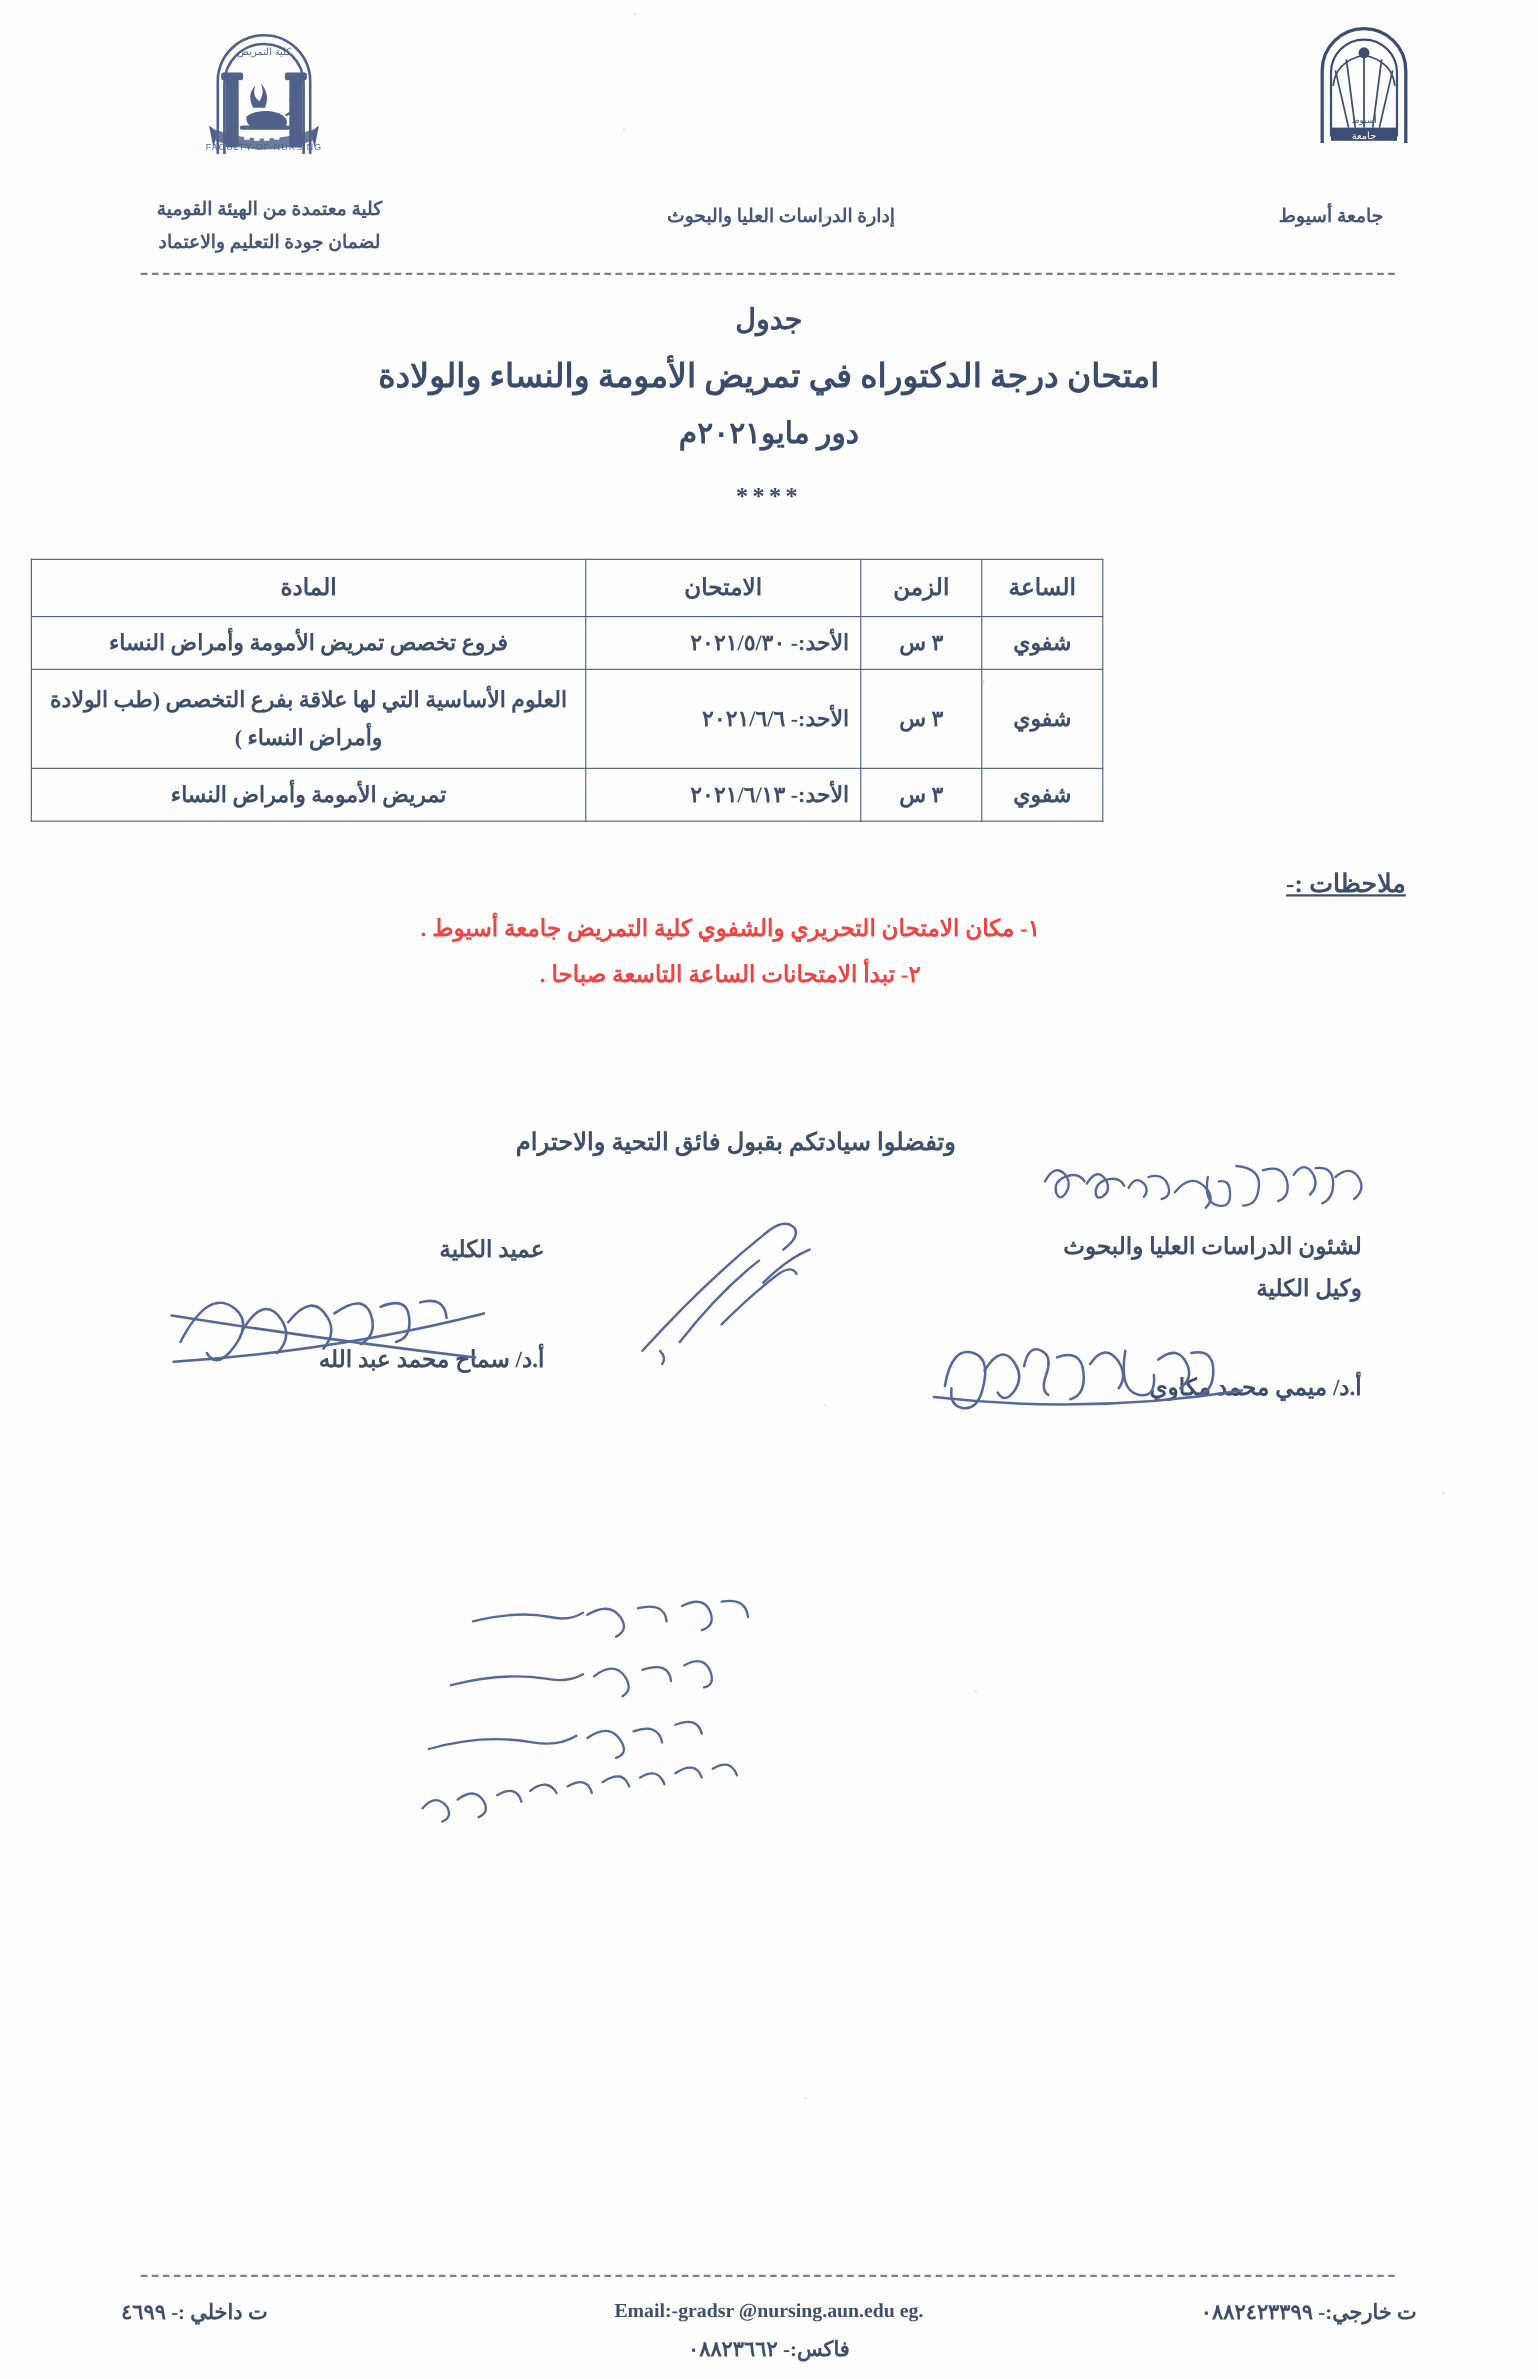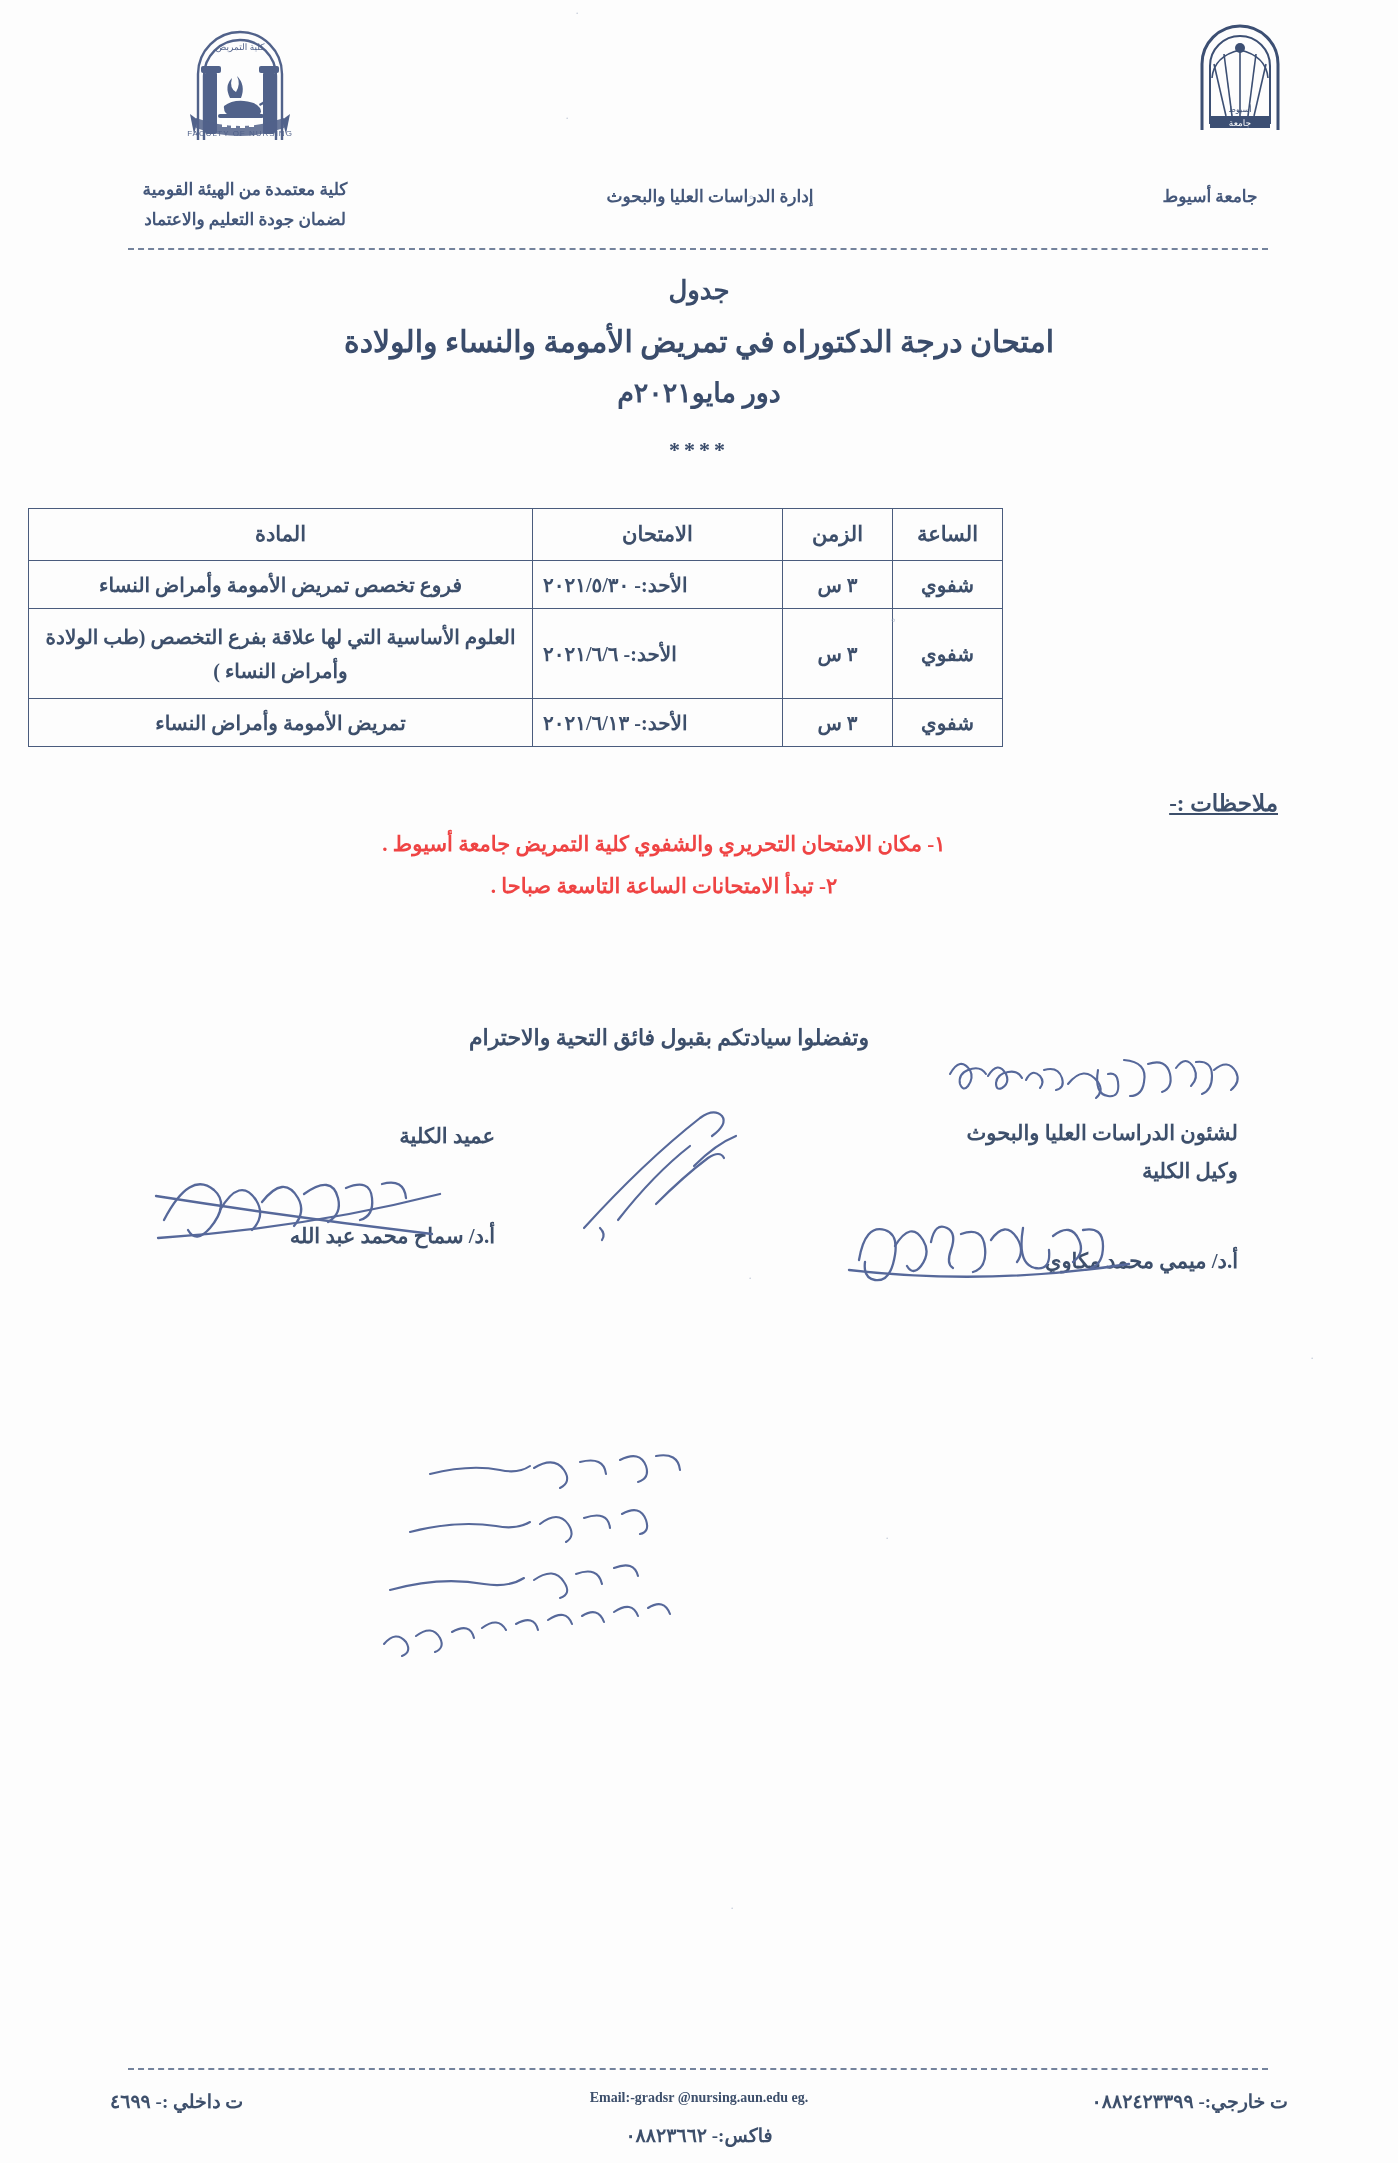--- a/index.html
+++ b/index.html
@@ -113,21 +113,21 @@
   }
   table.sched td {
     font-size: 20px;
   }
   .col-notes  { width: 110px; text-align: center; }
   .col-time   { width: 110px; text-align: center; }
   .col-exam   { width: 250px; text-align: center; }
   .col-subj   { text-align: center; }
 
   td.c-notes, td.c-time { text-align: center; }
-  td.c-exam  { text-align: left; white-space: nowrap; }
+  td.c-exam  { text-align: right; white-space: nowrap; }
   td.c-subj  { text-align: center; line-height: 1.7; }
 
   tr.row-1 td { height: 48px; }
   tr.row-2 td { height: 90px; }
   tr.row-3 td { height: 48px; }
 
   
   .notes {
     position: absolute;
     top: 790px;
@@ -206,21 +206,21 @@
   }
   .footer {
     position: absolute;
     top: 2090px;
     left: 0; right: 0;
     height: 70px;
     font-weight: bold;
     color: #3d4f6b;
   }
   .f-right  { position:absolute; right: 110px; top: 0;  font-size: 19px; }
-  .f-center { position:absolute; left: 50%; transform: translateX(-50%); top: 0;  font-size: 14px; font-family: "Liberation Serif", serif; direction: ltr;}
+  .f-center { position:absolute; left: 50%; transform: translateX(-50%); top: 0;  font-size: 18px; font-family: "Liberation Serif", serif; direction: ltr;}
   .f-center2{ position:absolute; left: 50%; transform: translateX(-50%); top: 34px; font-size: 19px; }
   .f-left   { position:absolute; left: 110px;  top: 0;  font-size: 19px; }
 
   
   .speck {
     position: absolute;
     color: #9aa8bf;
     font-size: 13px;
     opacity: .55;
   }

